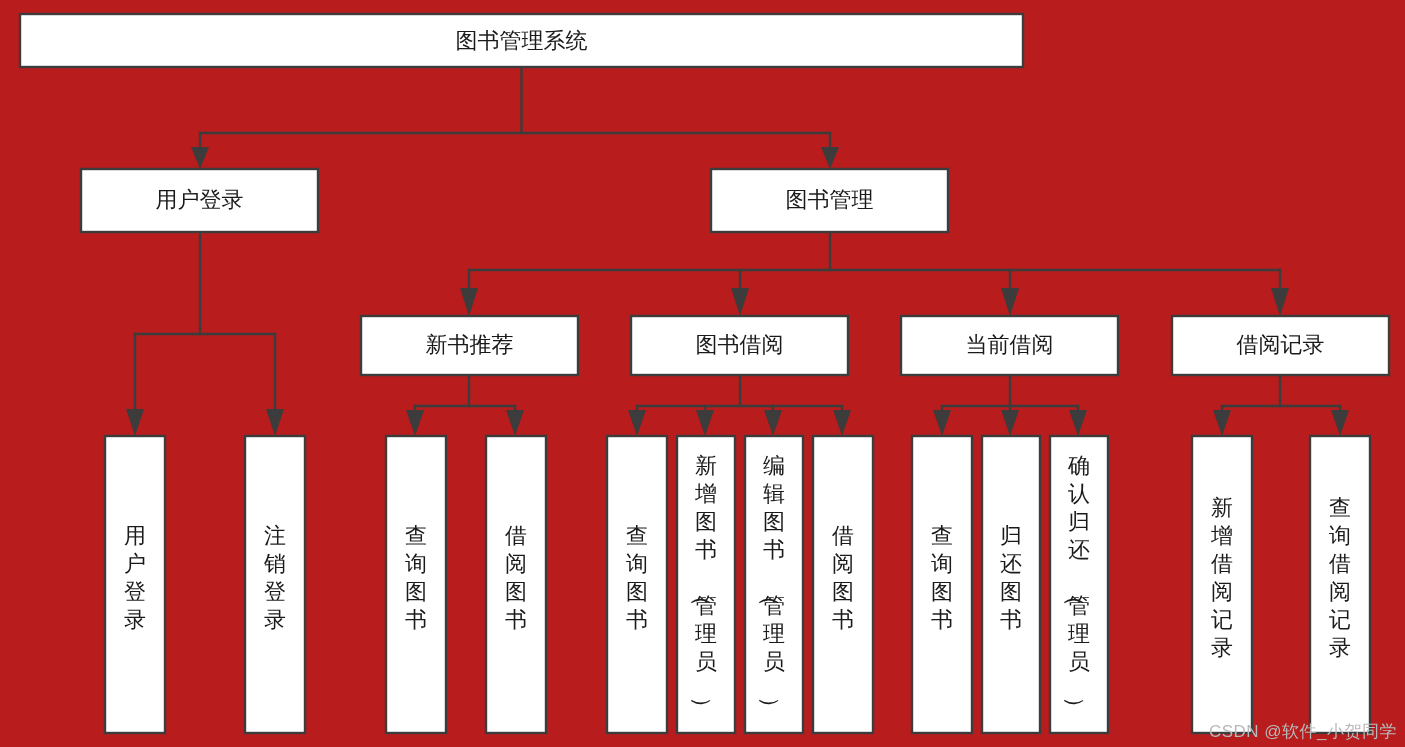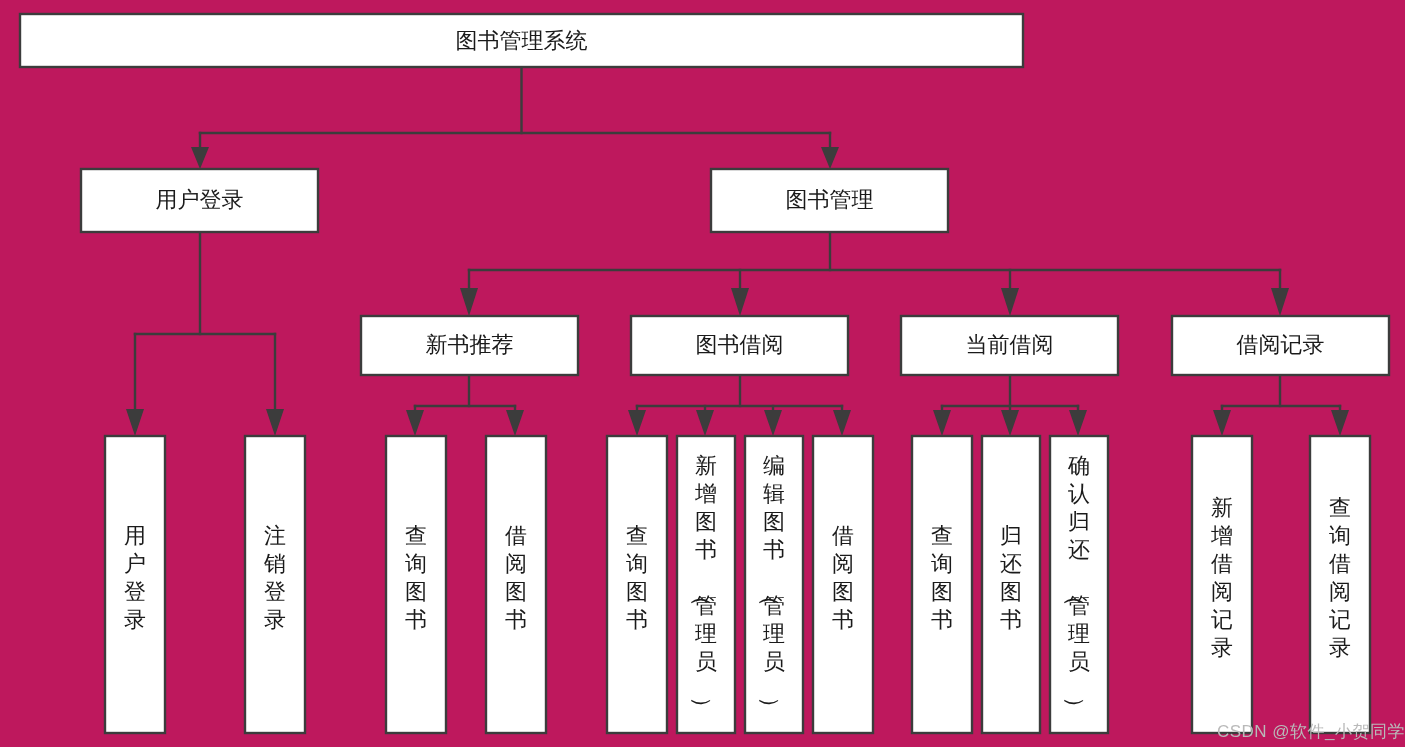--- a/index.html
+++ b/index.html
@@ -10,21 +10,21 @@
   body {
     width: 1405px;
     height: 747px;
     font-family: "Liberation Sans", "DejaVu Sans", sans-serif;
     overflow: hidden;
   }
   #diagram-root {
     position: relative;
     width: 1405px;
     height: 747px;
-    background: #be185d;
+    background: #b91c1c;
   }
   svg.diagram-canvas {
     position: absolute;
     top: 0;
     left: 0;
     width: 1405px;
     height: 747px;
     display: block;
   }
   .node-box {
@@ -50,21 +50,21 @@
     dominant-baseline: middle;
   }
   .node-label-vertical {
     fill: #1a1a1a;
     font-family: "Liberation Sans", "DejaVu Sans", sans-serif;
     font-size: 22px;
     text-anchor: middle;
   }
   .watermark-text {
     position: absolute;
-    right: 0;
+    right: 8px;
     bottom: 4px;
     font-family: "Liberation Sans", "DejaVu Sans", sans-serif;
     font-size: 17px;
     color: #b9b9b9;
     white-space: nowrap;
     letter-spacing: 0.5px;
     pointer-events: none;
   }
 </style>
 </head>

